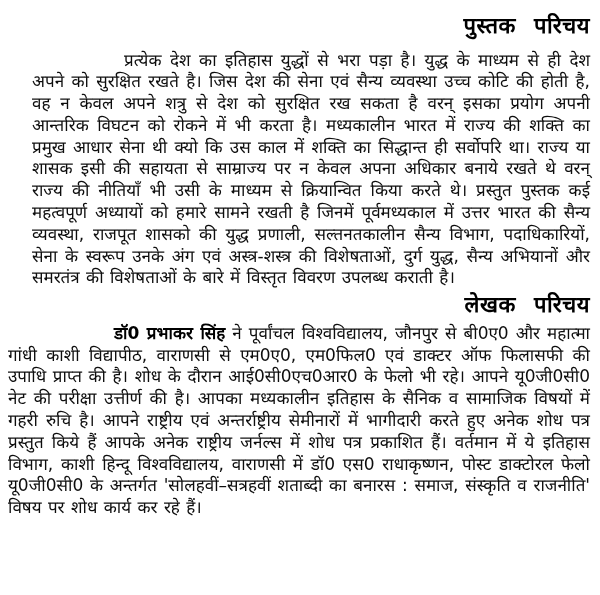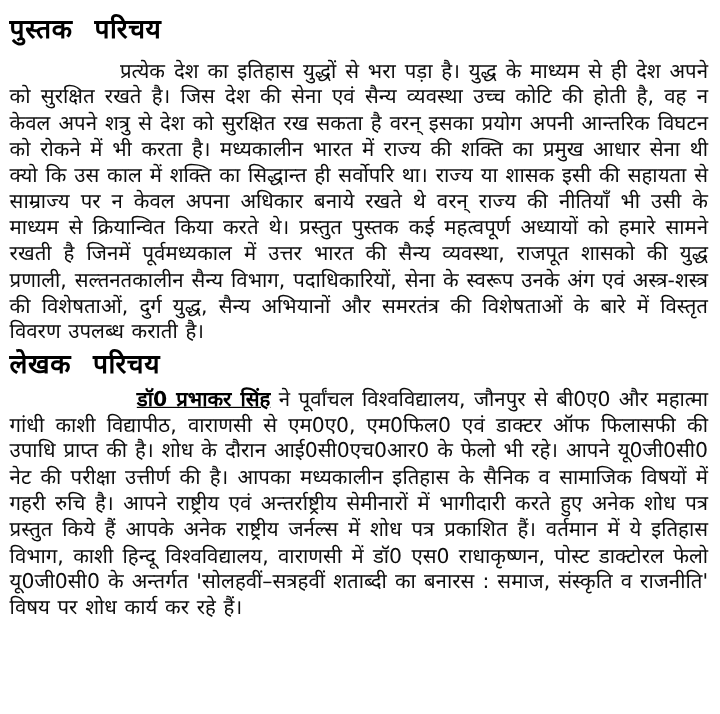--- a/index.html
+++ b/index.html
@@ -13,21 +13,21 @@
     height: 595px;
     background: #ffffff;
     color: #0d0d0d;
     font-family: "DejaVu Sans", "Liberation Sans", sans-serif;
     box-sizing: border-box;
     padding: 10px 10px 0 8px;
     overflow: hidden;
   }
   .heading {
     margin: 0;
-    text-align: left;
+    text-align: right;
     font-weight: bold;
     font-size: 22px;
     line-height: 1.25;
     letter-spacing: 0.5px;
     word-spacing: 10px;
     color: #000000;
   }
   .heading-top {
     margin-top: 2px;
     margin-bottom: 10px;
@@ -40,28 +40,28 @@
     margin: 0;
     font-size: 17px;
     line-height: 21.8px;
     text-align: justify;
     text-align-last: left;
     color: #0d0d0d;
     word-spacing: 1px;
   }
   .para-book {
     text-indent: 92px;
+    margin-left: 24px;
   }
   .para-author {
     text-indent: 106px;
   }
   .author-name {
     font-weight: bold;
     color: #000000;
-    text-decoration: underline;
   }
 </style>
 </head>
 <body>
 
 <div class="page">
 
   <h1 class="heading heading-top">पुस्तक परिचय</h1>
 
   <p class="para para-book">प्रत्येक देश का इतिहास युद्धों से भरा पड़ा है। युद्ध के माध्यम से ही देश अपने को सुरक्षित रखते है। जिस देश की सेना एवं सैन्य व्यवस्था उच्च कोटि की होती है, वह न केवल अपने शत्रु से देश को सुरक्षित रख सकता है वरन् इसका प्रयोग अपनी आन्तरिक विघटन को रोकने में भी करता है। मध्यकालीन भारत में राज्य की शक्ति का प्रमुख आधार सेना थी क्यो कि उस काल में शक्ति का सिद्धान्त ही सर्वोपरि था। राज्य या शासक इसी की सहायता से साम्राज्य पर न केवल अपना अधिकार बनाये रखते थे वरन् राज्य की नीतियाँ भी उसी के माध्यम से क्रियान्वित किया करते थे। प्रस्तुत पुस्तक कई महत्वपूर्ण अध्यायों को हमारे सामने रखती है जिनमें पूर्वमध्यकाल में उत्तर भारत की सैन्य व्यवस्था, राजपूत शासको की युद्ध प्रणाली, सल्तनतकालीन सैन्य विभाग, पदाधिकारियों, सेना के स्वरूप उनके अंग एवं अस्त्र-शस्त्र की विशेषताओं, दुर्ग युद्ध, सैन्य अभियानों और समरतंत्र की विशेषताओं के बारे में विस्तृत विवरण उपलब्ध कराती है।</p>

